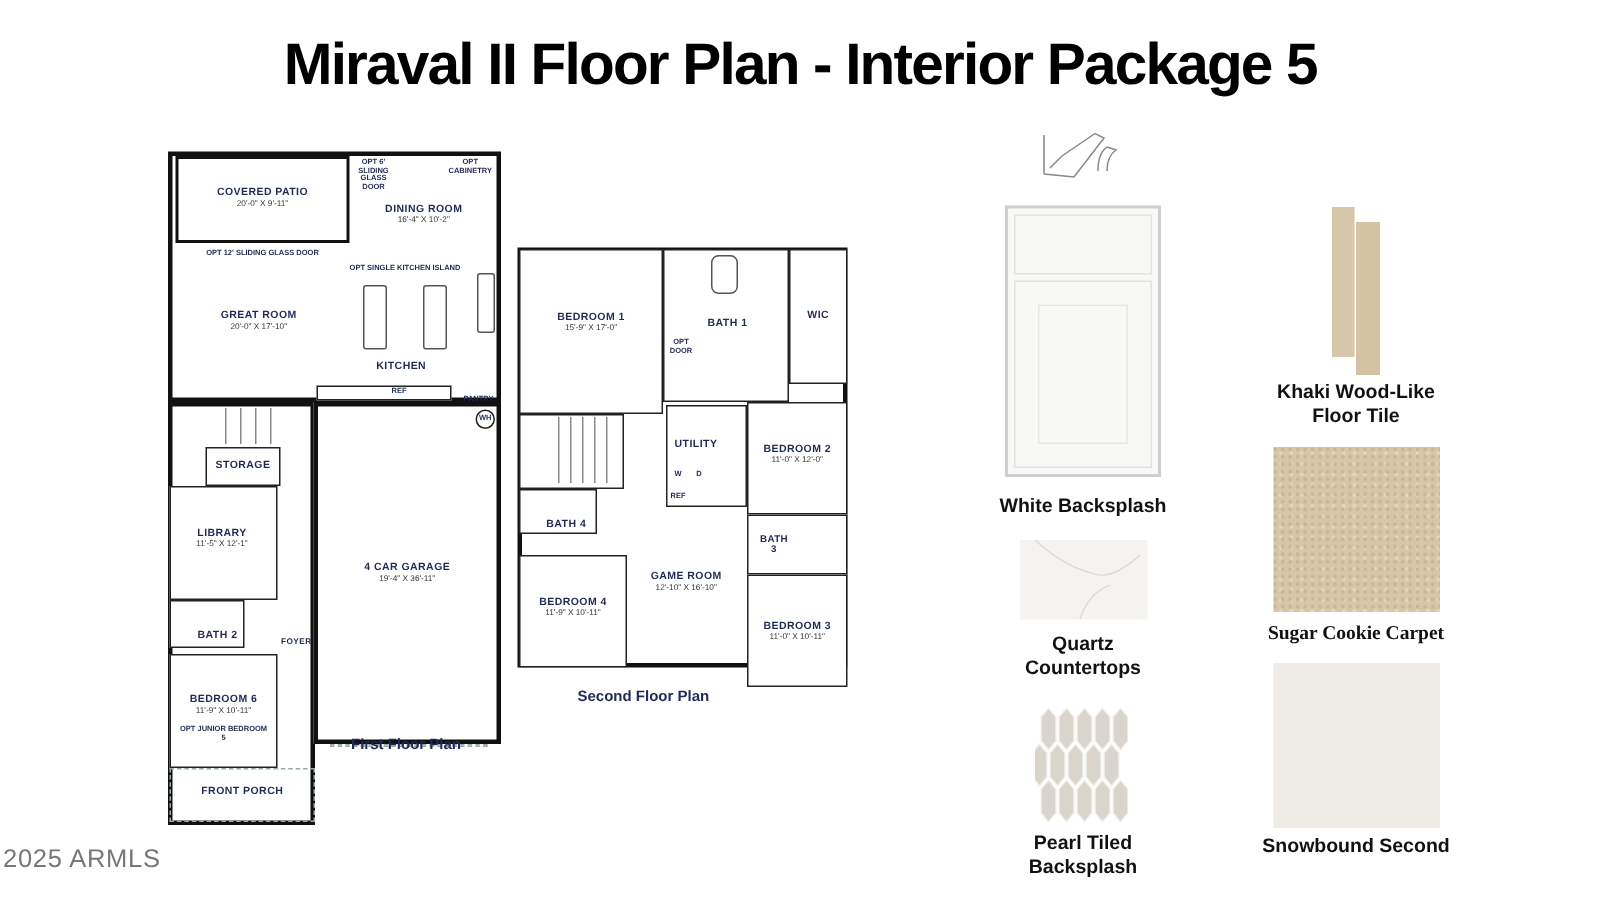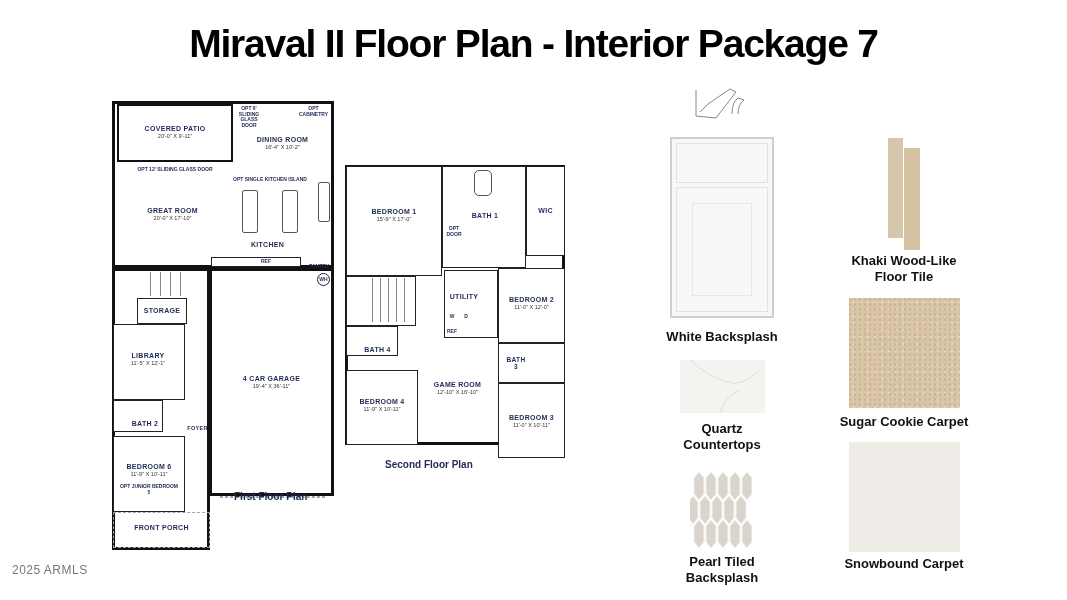--- a/index.html
+++ b/index.html
@@ -15,26 +15,26 @@
   .dash { position: absolute; border: 1px dashed #9aa; }
   .room-label { position: absolute; text-align: center; color: #1f2a55; font-weight: 700; font-size: 7px; letter-spacing: 0.3px; line-height: 1.15; }
   .room-dim { display: block; font-weight: 400; font-size: 5.5px; color: #333; letter-spacing: 0; }
   .note { position: absolute; text-align: center; color: #1f2a55; font-weight: 700; font-size: 5px; line-height: 1.1; }
   .plan-caption { position: absolute; color: #1f2a55; font-weight: 700; font-size: 10px; }
   .fixture { position: absolute; border: 1px solid #555; background: #fff; border-radius: 2px; }
   .stair-line { position: absolute; width: 1px; background: #888; }
 
   .swatch-label { position: absolute; text-align: center; font-weight: 700; font-size: 13px; color: #111; line-height: 16px; }
   .swatch { position: absolute; }
-  .watermark { position: absolute; left: 2px; top: 563px; font-size: 12px; color: #777; letter-spacing: 0.5px; margin-left: 10px; }
+  .watermark { position: absolute; left: 2px; top: 563px; font-size: 17px; color: #777; letter-spacing: 0.5px; }
 </style>
 </head>
 <body>
 
-<div class="title">Miraval II Floor Plan - Interior Package 7</div>
+<div class="title">Miraval II Floor Plan - Interior Package 5</div>
 
 <div class="plan" style="left:0;top:0;width:340px;height:560px;">
 
   <div class="wall" style="left:112px;top:101px;width:222px;height:167px;"></div>
 
   <div class="wall" style="left:117px;top:104px;width:116px;height:58px;border-width:2px;"></div>
   <div class="room-label" style="left:117px;top:125px;width:116px;">
     <span>COVERED PATIO</span>
     <span class="room-dim">20'-0" X 9'-11"</span>
   </div>
@@ -196,18 +196,18 @@
 
 <div class="swatch" style="left:888px;top:138px;width:32px;height:112px;">
   <div style="position:absolute;left:0;top:0;width:15px;height:100px;background:#d7c7aa;"></div>
   <div style="position:absolute;left:16px;top:10px;width:16px;height:102px;background:#d4c2a3;"></div>
 </div>
 <div class="swatch-label" style="left:820px;top:253px;width:168px;">Khaki Wood-Like<br>Floor Tile</div>
 
 <div class="swatch" style="left:849px;top:298px;width:111px;height:110px;background:#d9c5a7;
   background-image: radial-gradient(circle at 20% 30%, #cbb594 1px, transparent 1.5px), radial-gradient(circle at 70% 60%, #e6d6bd 1px, transparent 1.5px);
   background-size: 5px 5px, 7px 7px;"></div>
-<div class="swatch-label" style="left:820px;top:414px;width:168px;">Sugar Cookie Carpet</div>
+<div class="swatch-label" style="left:820px;top:414px;width:168px;font-family:Liberation Serif, serif;">Sugar Cookie Carpet</div>
 
 <div class="swatch" style="left:849px;top:442px;width:111px;height:110px;background:#efece7;"></div>
-<div class="swatch-label" style="left:820px;top:556px;width:168px;">Snowbound Carpet</div>
+<div class="swatch-label" style="left:820px;top:556px;width:168px;">Snowbound Second</div>
 
 <div class="watermark">2025 ARMLS</div>
 
 </body></html>

